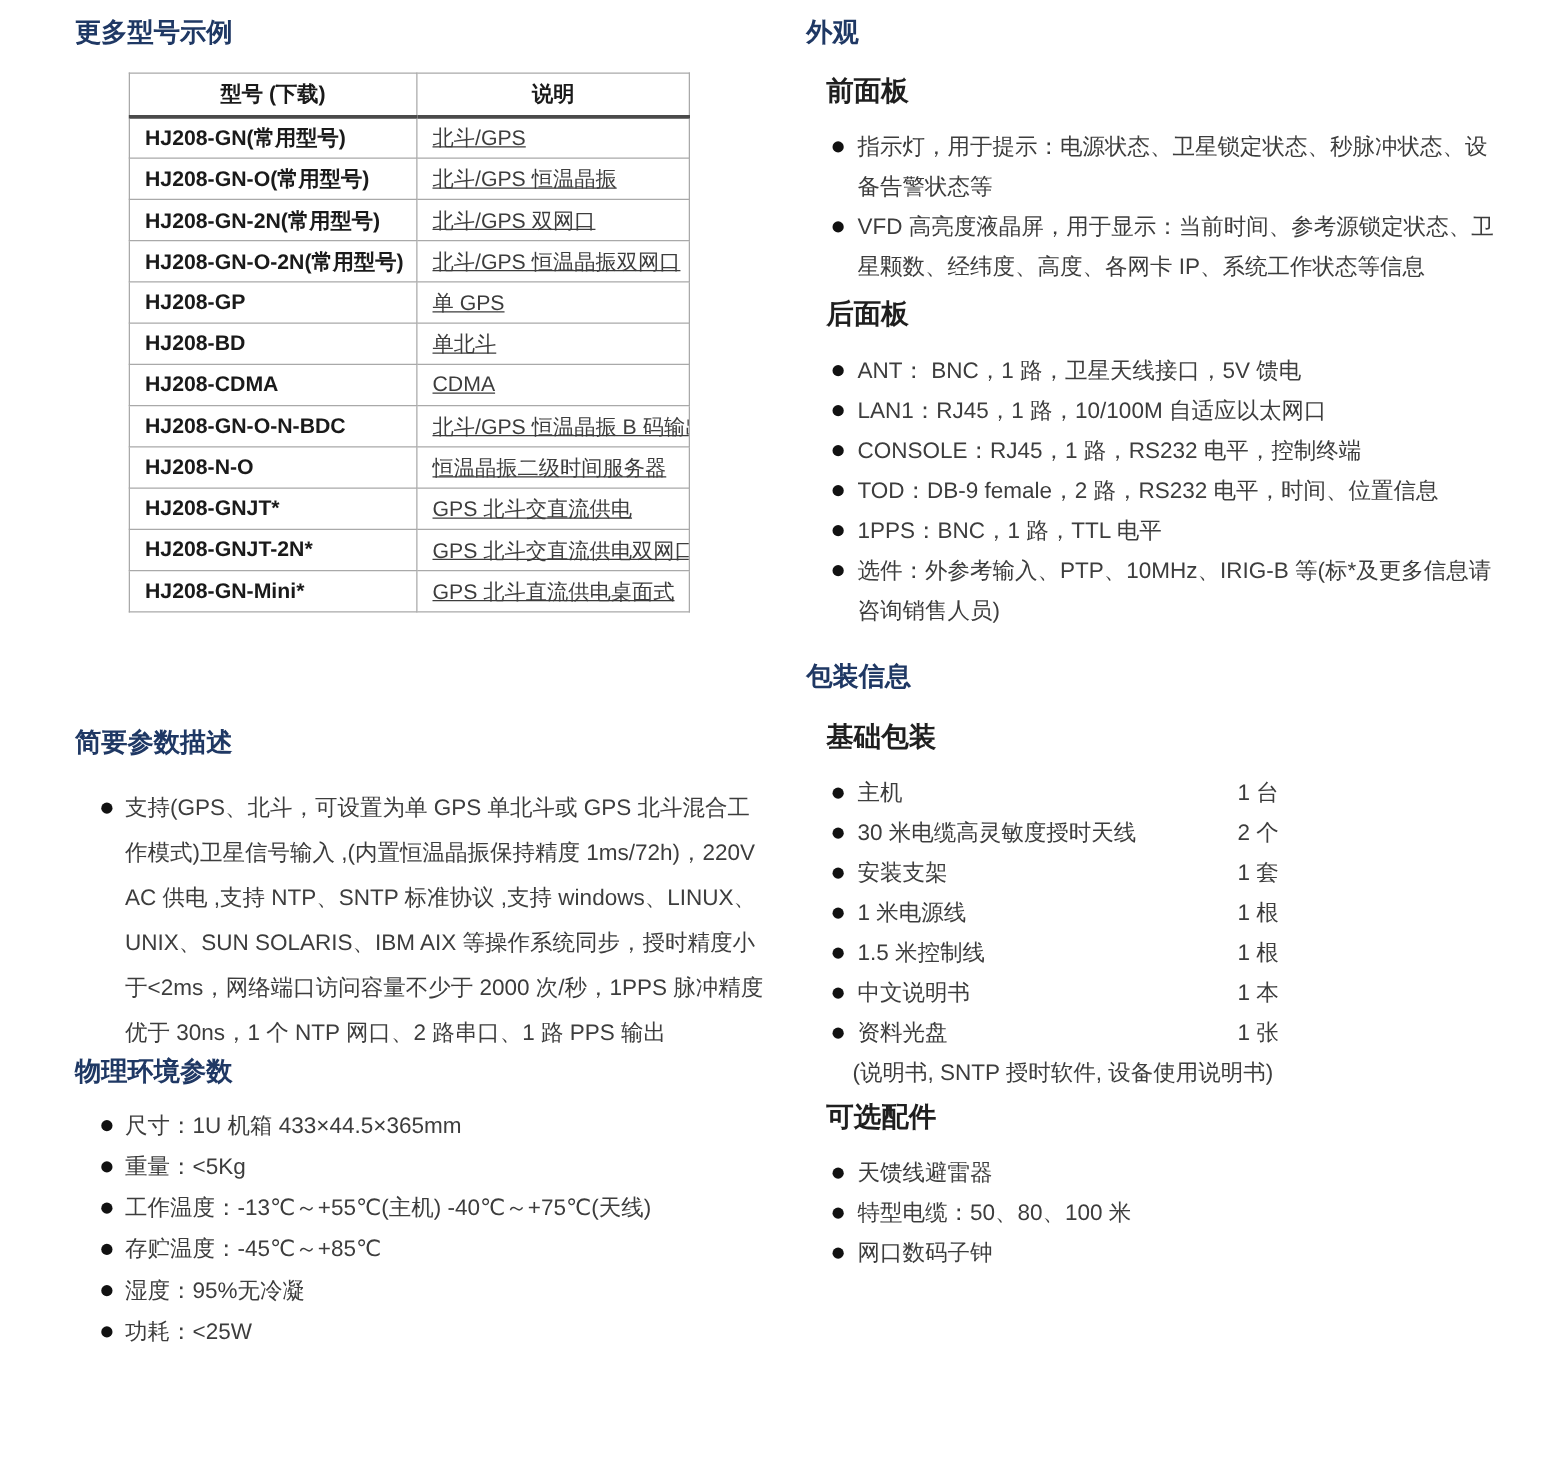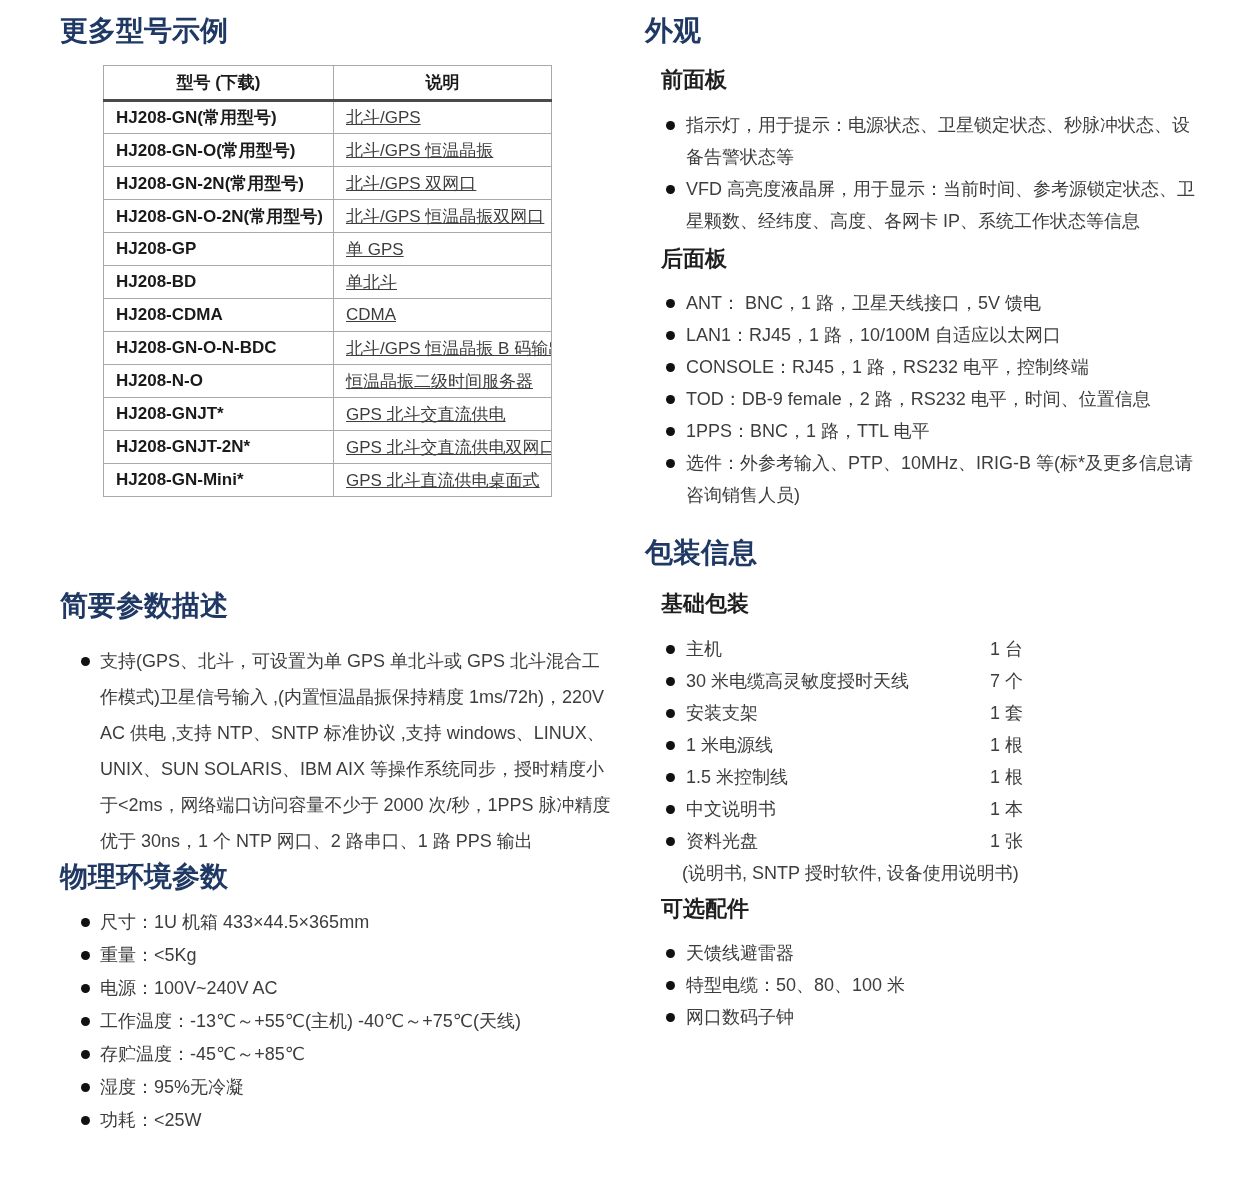--- a/index.html
+++ b/index.html
@@ -15,21 +15,21 @@
   .page {
     display: flex;
     padding: 16px 40px 0 60px;
     gap: 20px;
   }
   .col-left  { width: 565px; flex: none; }
   .col-right { width: 560px; flex: none; }
 
   h2.section-title {
     color: #1f3864;
-    font-size: 28px;
+    font-size: 21px;
     font-weight: bold;
     line-height: 1.05;
     margin: 0;
   }
   h3.sub-title {
     color: #1f1f1f;
     font-size: 22px;
     font-weight: bold;
     line-height: 1.15;
     margin: 16px;
@@ -221,24 +221,20 @@
         <li>
           <span class="dot"></span>
           <span>尺寸：1U 机箱 433×44.5×365mm</span>
         </li>
 
         <li>
           <span class="dot"></span>
           <span>重量：&lt;5Kg</span>
         </li>
 
-        <li>
-          <span class="dot"></span>
-          <span>电源：100V~240V AC</span>
-        </li>
 
         <li>
           <span class="dot"></span>
           <span>工作温度：-13℃～+55℃(主机) -40℃～+75℃(天线)</span>
         </li>
 
         <li>
           <span class="dot"></span>
           <span>存贮温度：-45℃～+85℃</span>
         </li>
@@ -318,21 +314,21 @@
 
         <li>
           <span class="dot"></span>
           <span>主机</span>
           <span class="qty">1 台</span>
         </li>
 
         <li>
           <span class="dot"></span>
           <span>30 米电缆高灵敏度授时天线</span>
-          <span class="qty">7 个</span>
+          <span class="qty">2 个</span>
         </li>
 
         <li>
           <span class="dot"></span>
           <span>安装支架</span>
           <span class="qty">1 套</span>
         </li>
 
         <li>
           <span class="dot"></span>

